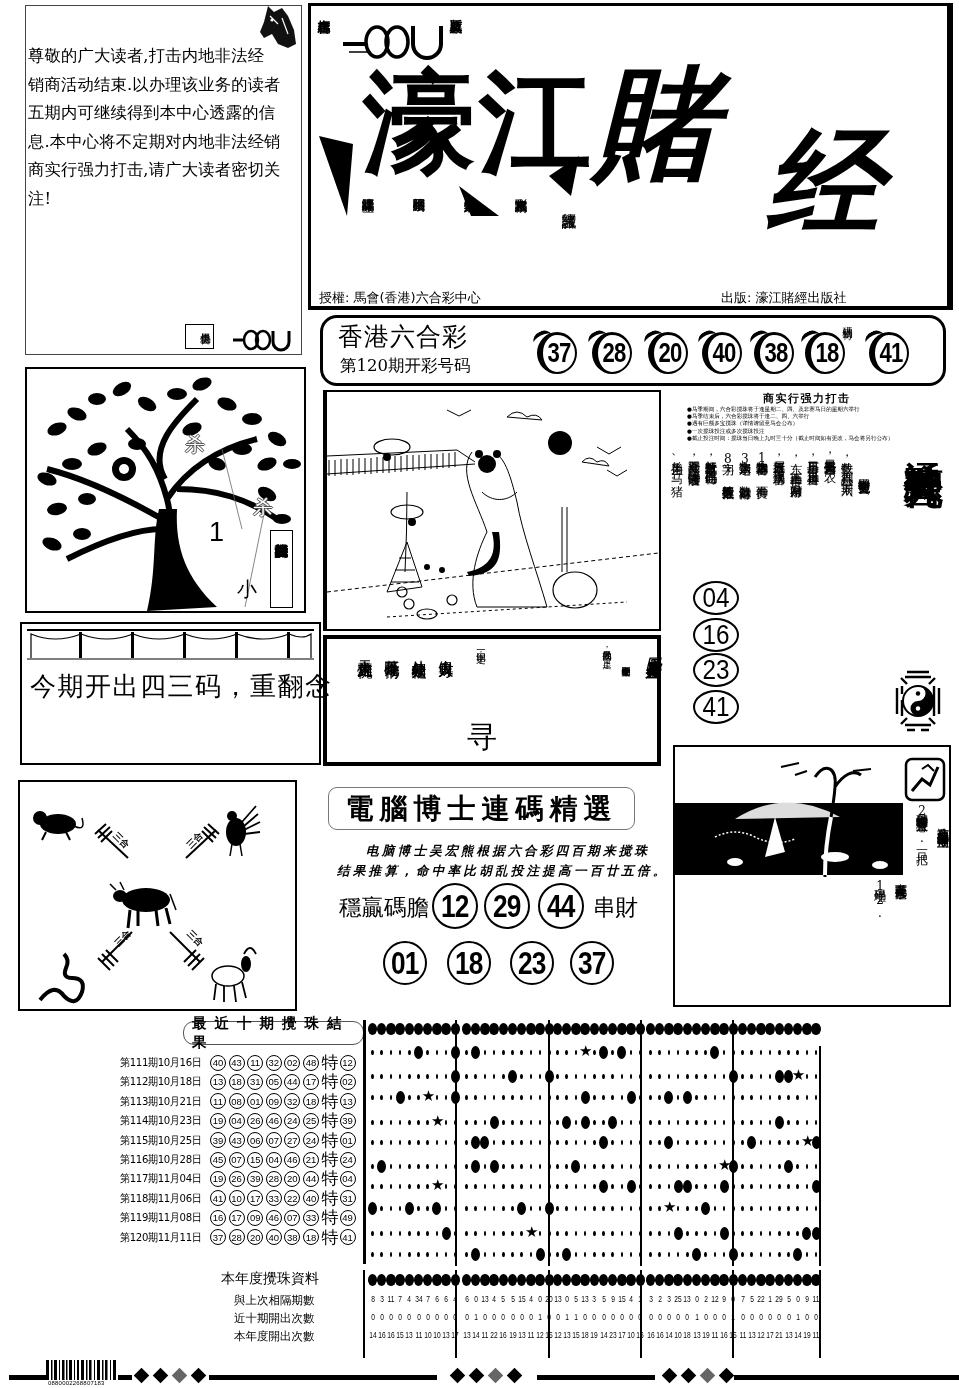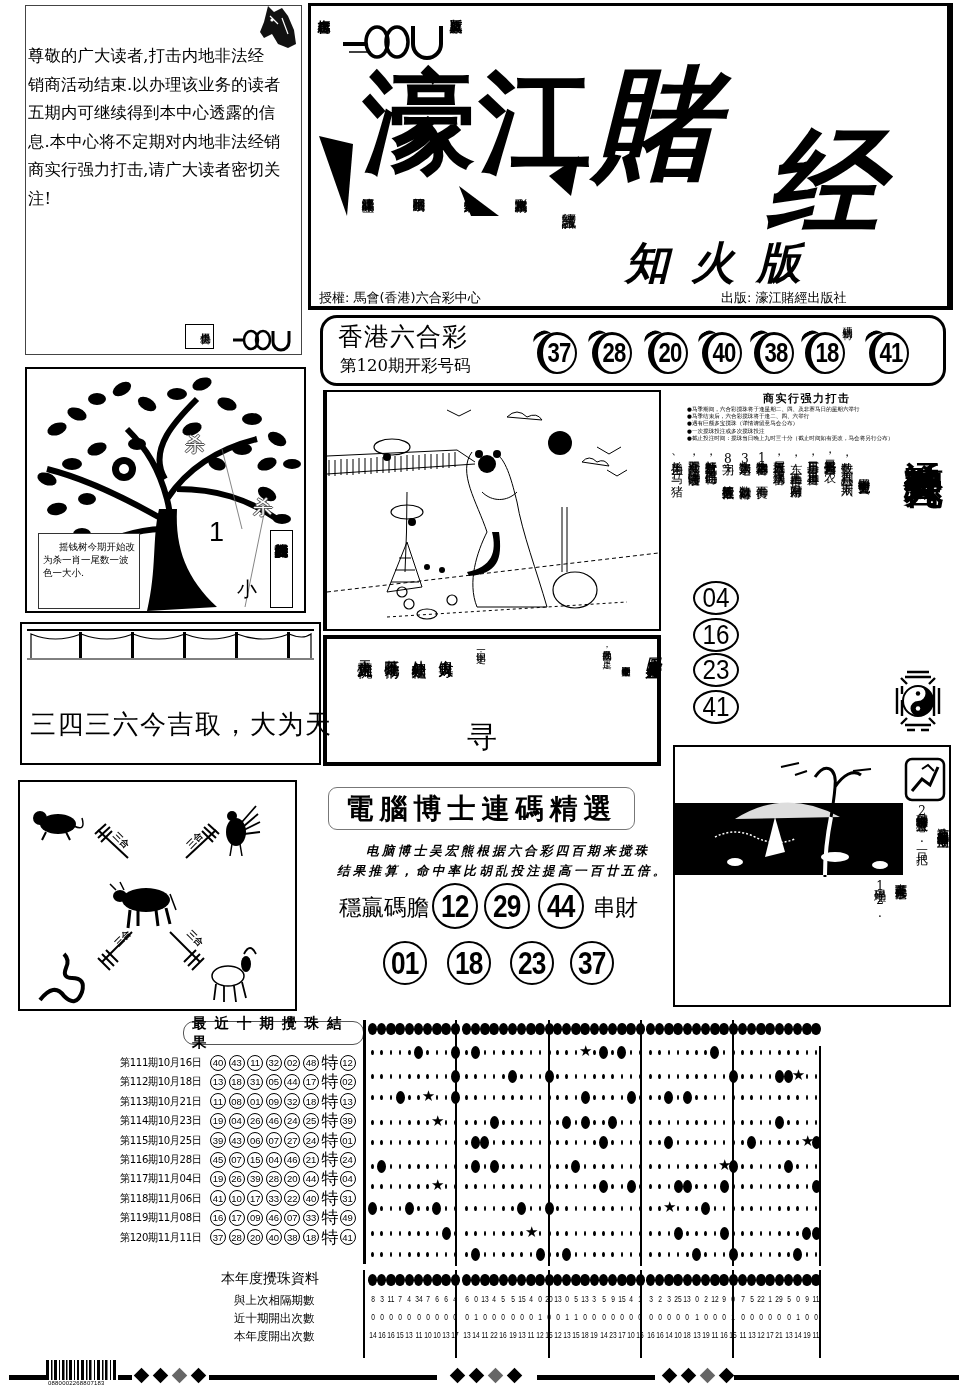--- a/index.html
+++ b/index.html
@@ -133,21 +133,20 @@
     <path d="M0 0 L34 8 L28 80 Z" fill="#000"></path>
   </svg>
   <svg class="a" style="left:148px;top:150px" width="120" height="70" viewBox="0 0 120 70">
     <path d="M0 30 L40 60 L12 60 Z" fill="#000"></path>
     <path d="M90 20 L120 0 L112 40 Z" fill="#000"></path>
   </svg>
   <div class="a big" style="left:52px;top:60px;font-size:112px">濠</div>
   <div class="a big" style="left:168px;top:60px;font-size:112px">江</div>
   <div class="a big" style="left:284px;top:56px;font-size:122px;font-family:'DejaVu Serif',serif;font-style:italic">賭</div>
   <div class="a big" style="left:455px;top:118px;font-size:115px;font-family:'DejaVu Serif',serif;font-style:italic">经</div>
-  <div class="a" style="left:314px;top:228px;font-size:44px;font-weight:900;letter-spacing:22px;font-style:italic;font-family:'DejaVu Serif',serif">知火版</div>
 
   <div class="a" style="left:48px;top:182px;width:170px;height:95px;display:flex;flex-direction:row-reverse;justify-content:space-between">
     <div class="vt poemcol">六彩賭惠禍萬家</div>
     <div class="vt poemcol">因貪至貧無米炊</div>
     <div class="vt poemcol">賭根削去頭不回</div>
     <div class="vt poemcol">濠江賭經尋靈碼</div>
   </div>
   <div class="a vt" style="left:248px;top:196px;font-size:14.5px">賭經誠言</div>
   <div class="a credit" style="left:8px">授權:  馬會(香港)六合彩中心</div>
   <div class="a credit" style="left:410px">出版:  濠江賭經出版社</div>
@@ -215,42 +214,41 @@
     </g>
     <circle cx="97" cy="100" r="12" fill="#000"></circle>
     <circle cx="97" cy="100" r="5" fill="#fff"></circle>
     <path d="M195 80 L215 160" stroke="#666" stroke-width="0.8"></path>
     <path d="M240 130 L218 238" stroke="#666" stroke-width="0.8"></path>
   </svg>
   <div class="a" style="left:158px;top:62px;font-size:20px;color:#fff;text-shadow:-1px 0 #555,1px 0 #555,0 -1px #555,0 1px #555">杀</div>
   <div class="a" style="left:226px;top:125px;font-size:20px;color:#fff;text-shadow:-1px 0 #555,1px 0 #555,0 -1px #555,0 1px #555">杀</div>
   <div class="a lsans" style="left:182px;top:148px;font-size:27px">1</div>
   <div class="a" style="left:210px;top:207px;font-size:20px">小</div>
-  <div class="a cap">摇钱树今期开始改为杀一肖一尾数一波色一大小.</div>
   <div class="a vlabel">
       <span class="vt">摇錢樹贏錢訣</span>
     </div>
 </section>
 
 <section id="spoem" class="a">
   <svg class="a hdr" viewBox="0 0 287 34" preserveAspectRatio="none">
     <path d="M0 4 H287" stroke="#000" stroke-width="2"></path>
     <g fill="none" stroke="#000" stroke-width="1.2">
       <path d="M4 32 V8 Q28 18 54 8 Q80 18 106 8 Q132 18 158 8 Q184 18 210 8 Q236 18 262 8 Q276 14 284 8 V32"></path>
     </g>
     <g fill="#000">
       <rect x="52" y="6" width="3" height="26"></rect>
         <rect x="104" y="6" width="3" height="26"></rect>
         <rect x="156" y="6" width="3" height="26"></rect>
         <rect x="208" y="6" width="3" height="26"></rect>
         <rect x="260" y="6" width="3" height="26"></rect>
     </g>
     <path d="M0 33 H287" stroke="#000" stroke-width="1"></path>
   </svg>
-  <div class="a pl" style="top:83px">三四三六今吉取，大为天</div>
+  <div class="a pl" style="top:45px">今期开出四三码，重翻念</div>
 </section>
 
 <section id="illus" class="a">
   <svg width="332" height="237" viewBox="0 0 332 237">
     <g stroke="#000" fill="none" stroke-width="1">
       <path d="M0 64 L130 58 L148 70 M0 82 L148 72"></path>
       <path d="M2 68 L2 84 M8 68 L8 84 M14 67 L14 83 M20 67 L20 83 M26 67 L26 83 M32 66 L32 82 M38 66 L38 82 M44 66 L44 82 M50 65 L50 81 M56 65 L56 81 M62 65 L62 81 M68 64 L68 80 M74 64 L74 80 M80 63 L80 79 M86 63 L86 79 M92 63 L92 78 M98 62 L98 78 M104 62 L104 77 M110 62 L110 77 M116 61 L116 76 M122 61 L122 76 M128 60 L128 75"></path>
       <path d="M60 200 L80 150 L95 195 Z M64 190 H92 M68 178 H88 M72 166 H84"></path>
       <path d="M0 200 L340 160" stroke-dasharray="4 3"></path>
       <path d="M60 225 L300 210" stroke-dasharray="3 3"></path>

